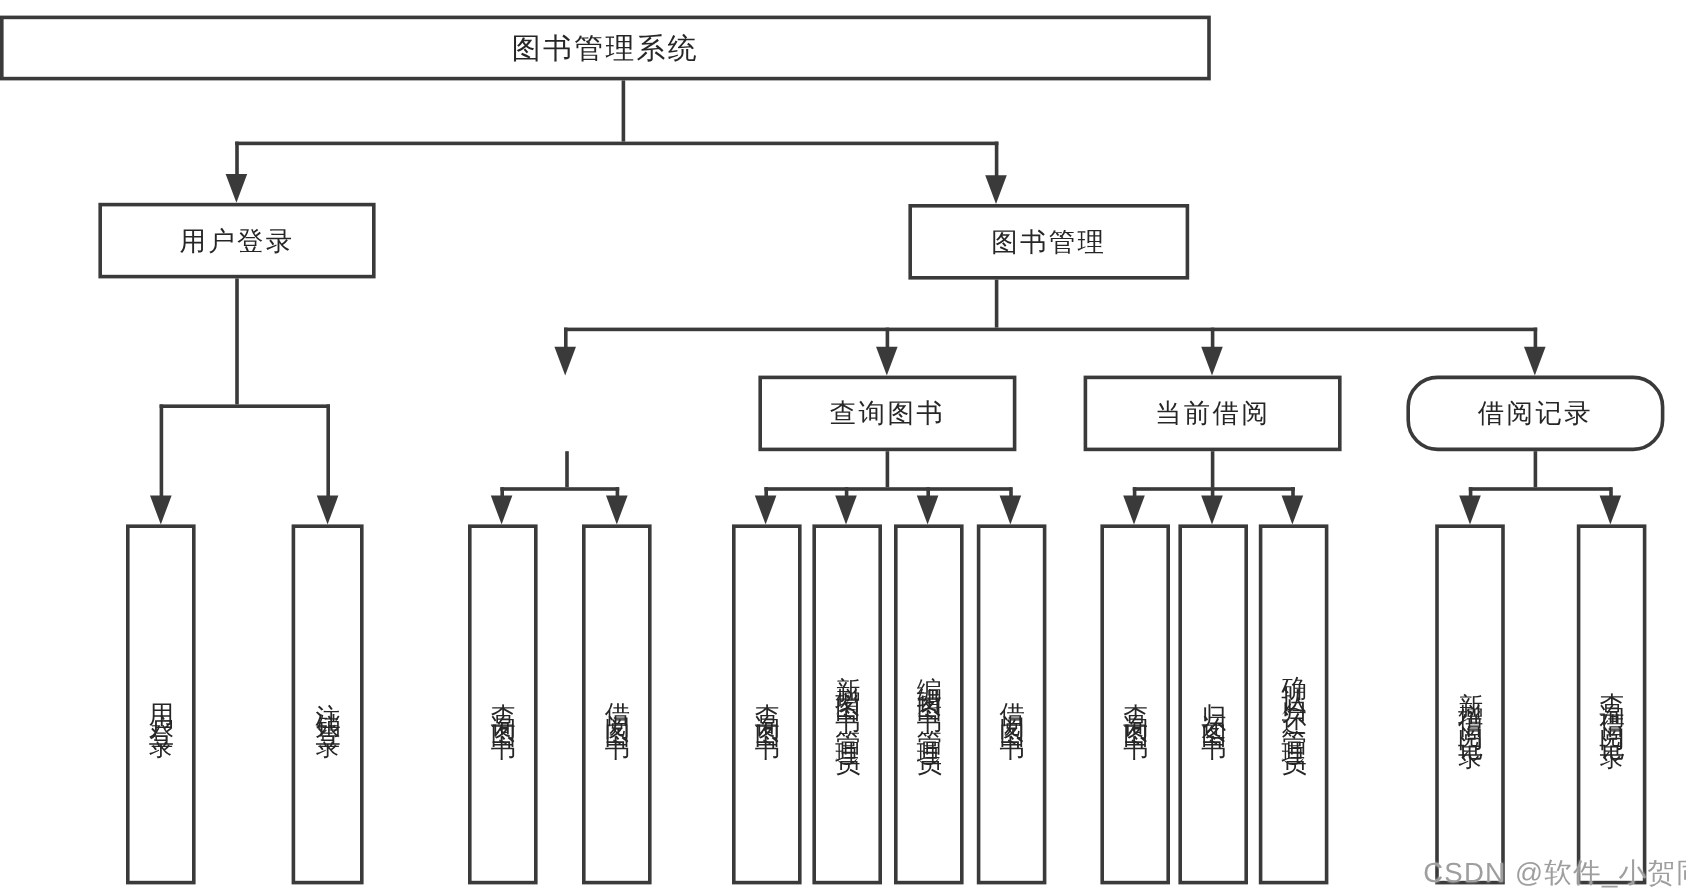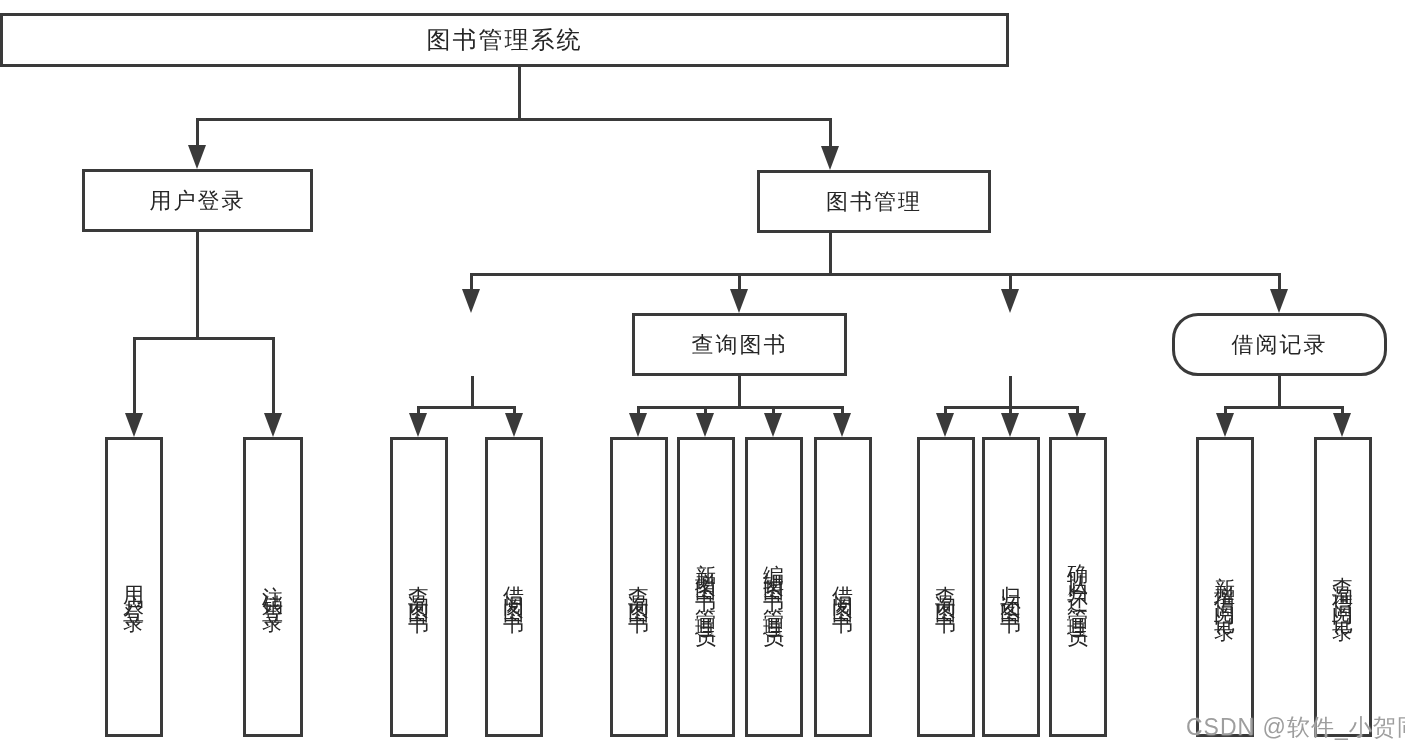--- a/index.html
+++ b/index.html
@@ -90,20 +90,21 @@
   <div class="vline" style="left:470px;  top:273px; height:22px;"></div>
   <div class="arr" style="left:462px;  top:289px;"></div>
   <div class="vline" style="left:738px;  top:273px; height:22px;"></div>
   <div class="arr" style="left:730px;  top:289px;"></div>
   <div class="vline" style="left:1009px; top:273px; height:22px;"></div>
   <div class="arr" style="left:1001px; top:289px;"></div>
   <div class="vline" style="left:1278px; top:273px; height:22px;"></div>
   <div class="arr" style="left:1270px; top:289px;"></div>
 
   <div class="box" style="left:632px; top:313px; width:215px; height:63px;">查询图书</div>
+  <div class="box" style="left:903px; top:313px; width:215px; height:63px;">当前借阅</div>
   <div class="box" style="left:1172px; top:313px; width:215px; height:63px;border-radius:26px;">借阅记录</div>
 
   <div class="vline" style="left:471px; top:376px; height:30px;"></div>
   <div class="hline" style="left:417px; top:406px; width:99px;"></div>
   <div class="vline" style="left:417px; top:406px; height:14px;"></div>
   <div class="arr" style="left:409px; top:413px;"></div>
   <div class="vline" style="left:513px; top:406px; height:14px;"></div>
   <div class="arr" style="left:505px; top:413px;"></div>
 
   <div class="vline" style="left:738px; top:376px; height:30px;"></div>

